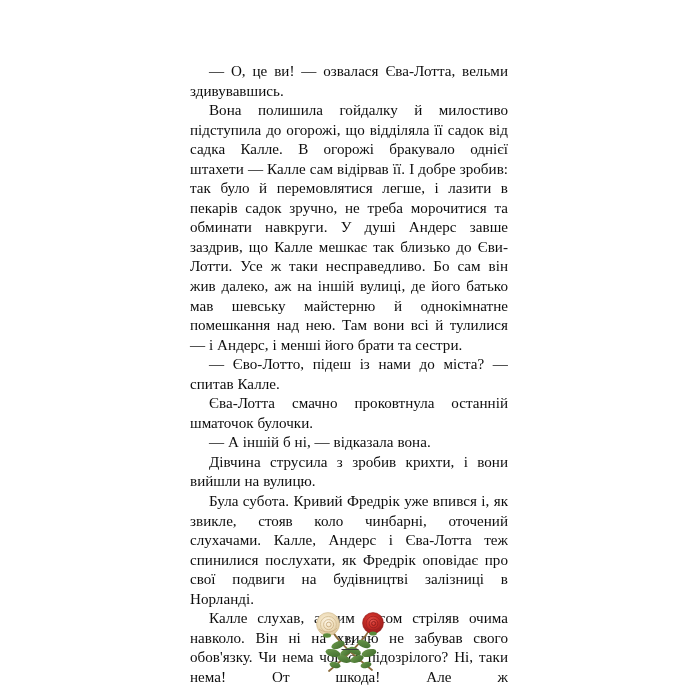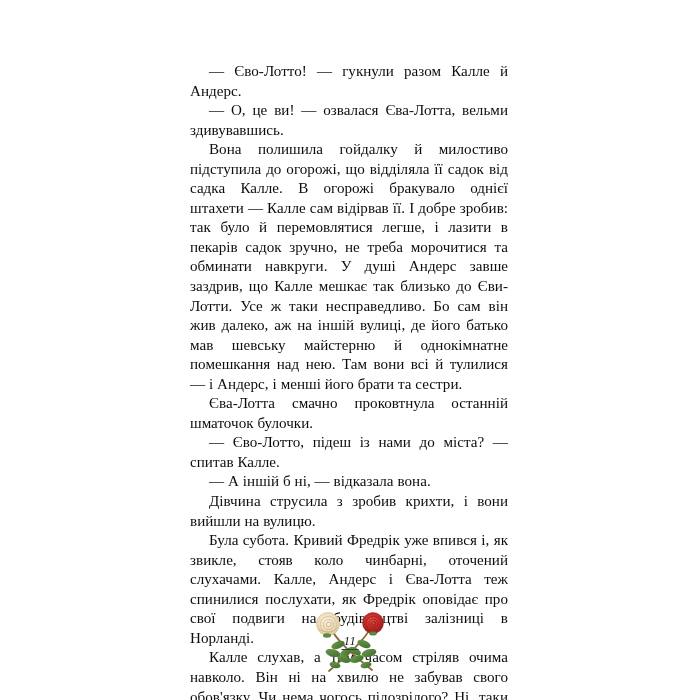--- a/index.html
+++ b/index.html
@@ -94,25 +94,24 @@
     background: #3a3a3a;
     z-index: 5;
   }
 </style>
 </head>
 <body>
 
 <div class="page">
 
   <div class="text-block">
-    <p class="para">— Єво-Лотто! — гукнули разом Калле й Андерс.</p>
     <p class="para">— О, це ви! — озвалася Єва-Лотта, вельми здивувавшись.</p>
     <p class="para">Вона полишила гойдалку й милостиво підступила до огорожі, що відділяла її садок від садка Калле. В огорожі бракувало однієї штахети — Калле сам відірвав її. І добре зробив: так було й перемовлятися легше, і лазити в пекарів садок зручно, не треба морочитися та обминати навкруги. У душі Андерс завше заздрив, що Калле мешкає так близько до Єви-Лотти. Усе ж таки несправедливо. Бо сам він жив далеко, аж на іншій вулиці, де його батько мав шевську майстерню й однокімнатне помешкання над нею. Там вони всі й тулилися — і Андерс, і менші його брати та сестри.</p>
+    <p class="para">— Єво-Лотто, підеш із нами до міста? — спитав Калле.</p>
     <p class="para">Єва-Лотта смачно проковтнула останній шматочок булочки.</p>
-    <p class="para">— Єво-Лотто, підеш із нами до міста? — спитав Калле.</p>
     <p class="para">— А іншій б ні, — відказала вона.</p>
     <p class="para">Дівчина струсила з зробив крихти, і вони вийшли на вулицю.</p>
     <p class="para">Була субота. Кривий Фредрік уже впився і, як звикле, стояв коло чинбарні, оточений слухачами. Калле, Андерс і Єва-Лотта теж спинилися послухати, як Фредрік оповідає про свої подвиги на будівництві залізниці в Норланді.</p>
     <p class="para stretch-last">Калле слухав, а тим часом стріляв очима навколо. Він ні на хвилю не забував свого обов'язку. Чи нема чогось підозрілого? Ні, таки нема! От шкода! Але ж</p>
   </div>
 
   <div class="ornament">
     <div class="ornament-wrap">
       <svg viewBox="0 0 96 70" xmlns="http://www.w3.org/2000/svg">
         <defs>

